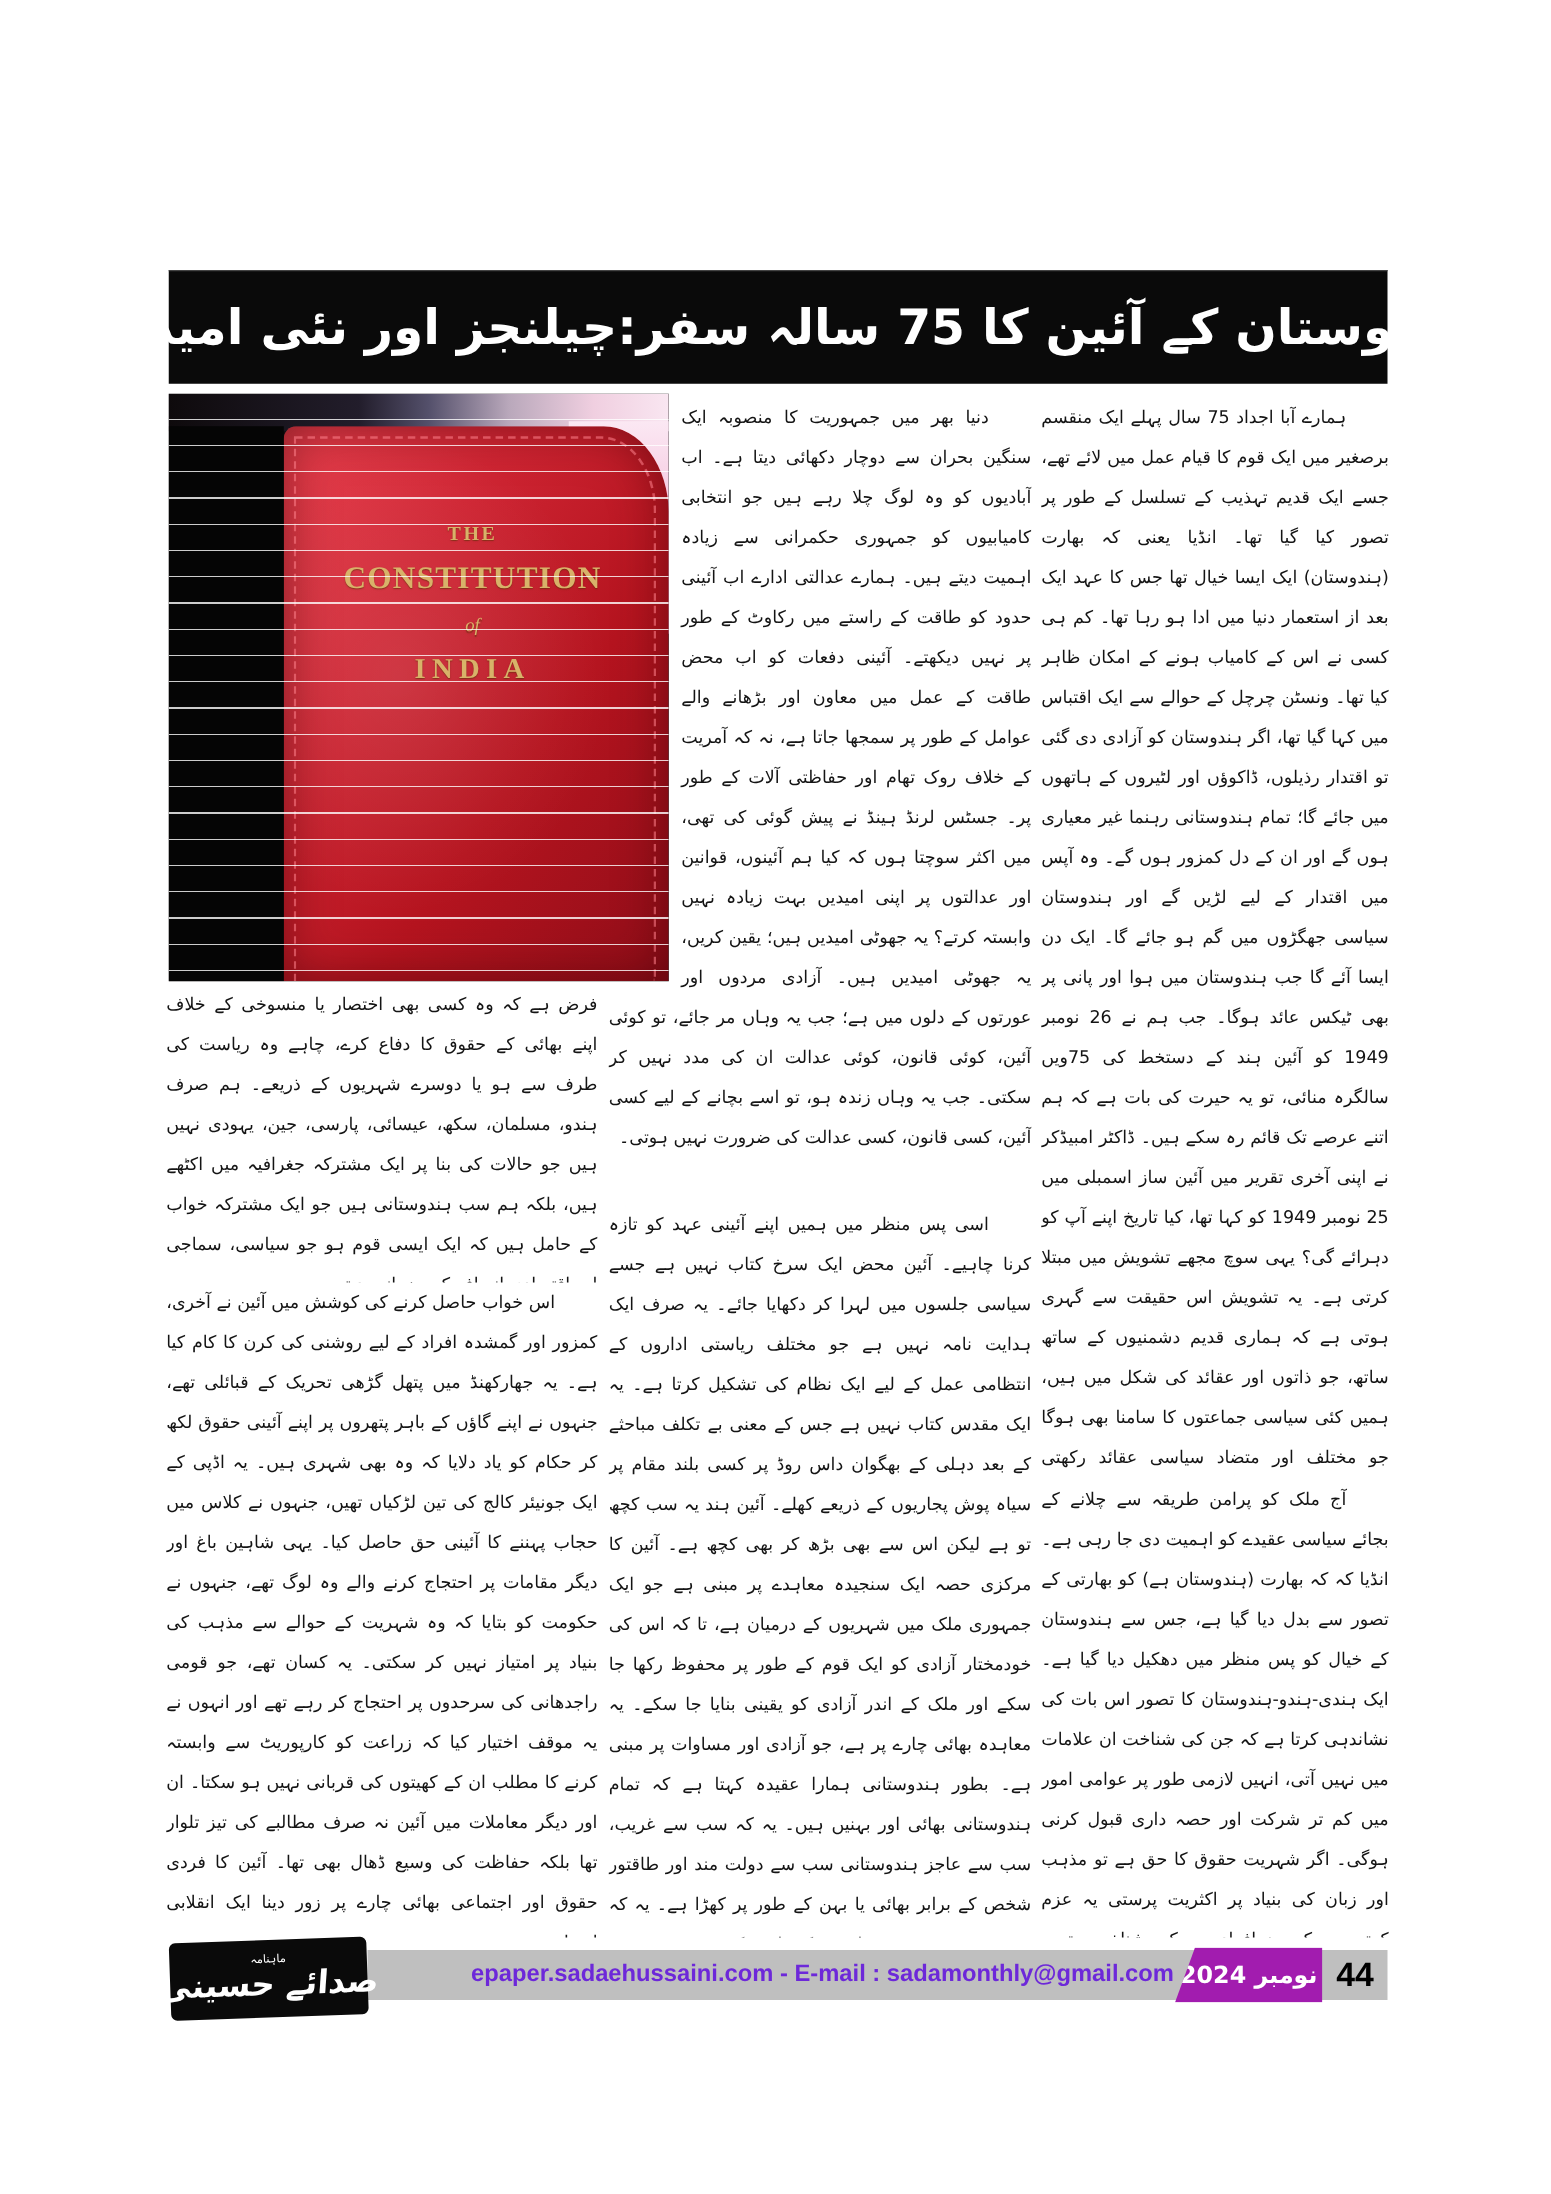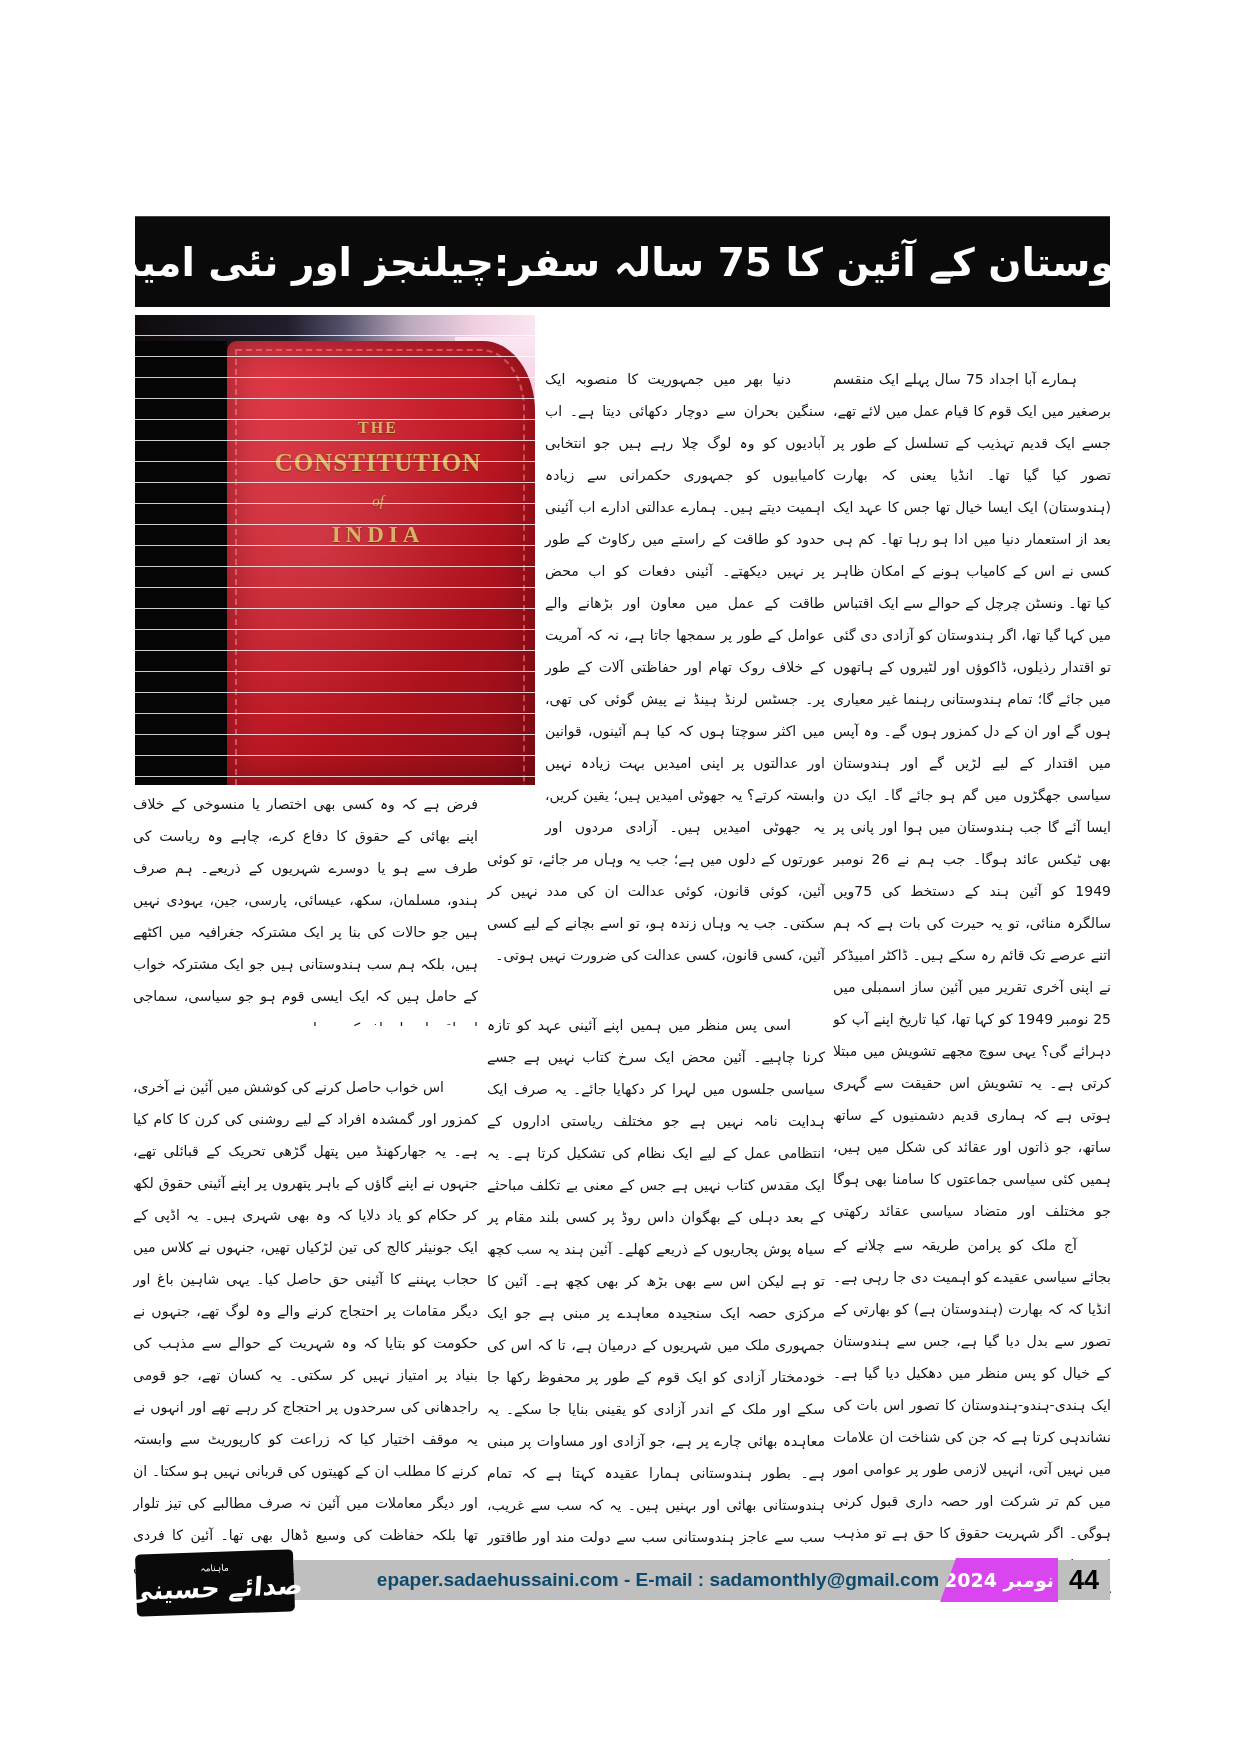--- a/index.html
+++ b/index.html
@@ -61,51 +61,51 @@
     position:absolute;left:0;top:0;width:100%;height:100%;
     background:repeating-linear-gradient(180deg,rgba(255,255,255,0) 0px,rgba(255,255,255,0) 20px,rgba(255,255,255,0.8) 20px,rgba(255,255,255,0.8) 21px);
     pointer-events:none;
   }
   
   .par{
     position:absolute;direction:rtl;text-align:justify;overflow:hidden;
     font-size:14px;line-height:32px;color:#141414;
     font-family:"DejaVu Sans",sans-serif;
   }
-  .indent{text-indent:34px;margin-top:45px;}
+  .indent{text-indent:34px;}
   #c1p1{left:833px;top:318px;width:278px;height:866px;}
   #c1p2{left:833px;top:1184px;width:278px;height:366px;}
   #c2p1{left:487px;top:318px;width:338px;height:646px;}
   #c2p2{left:487px;top:964px;width:338px;height:586px;}
   #c3p1{left:133px;top:788px;width:345px;height:238px;}
   #c3p2{left:133px;top:1026px;width:345px;height:524px;}
   .photo-spacer{float:left;width:58px;height:467px;}
   
   .footer-graybar{
     position:absolute;left:294px;top:1560px;width:816px;height:40px;
     background:#bfbfbf;display:flex;align-items:center;justify-content:center;
   }
   .footer-contact{
     font-family:"Liberation Sans","DejaVu Sans",sans-serif;font-weight:bold;
-    font-size:19px;color:#0c4a6e;letter-spacing:0px;
+    font-size:19px;color:#6d28d9;letter-spacing:0px;
     margin-right:88px;
   }
   .footer-logo{
     position:absolute;left:136px;top:1552px;width:158px;height:62px;
     background:#0a0a0a;border-radius:5px;transform:rotate(-2deg);
     display:flex;flex-direction:column;align-items:center;justify-content:center;
   }
   .footer-logo .logo-small{color:#ffffff;font-size:9px;direction:rtl;line-height:10px;}
   .footer-logo .logo-main{
     color:#ffffff;font-size:26px;font-weight:bold;direction:rtl;line-height:30px;
     transform:skewX(-6deg);font-family:"DejaVu Sans",sans-serif;white-space:nowrap;
   }
   .footer-datebadge{
     position:absolute;left:940px;top:1558px;width:118px;height:44px;
-    background:#d946ef;display:flex;align-items:center;justify-content:center;
+    background:#a21caf;display:flex;align-items:center;justify-content:center;
     clip-path:polygon(16px 0, 100% 0, 100% 100%, 0 100%);
   }
   .footer-datebadge .date-text{
     color:#ffffff;font-weight:bold;font-size:19px;direction:rtl;white-space:nowrap;
   }
   .footer-pagenum{
     position:absolute;left:1058px;top:1560px;width:52px;height:40px;
     display:flex;align-items:center;justify-content:center;
     font-size:27px;font-weight:bold;color:#000000;
     font-family:"Liberation Sans","DejaVu Sans",sans-serif;

